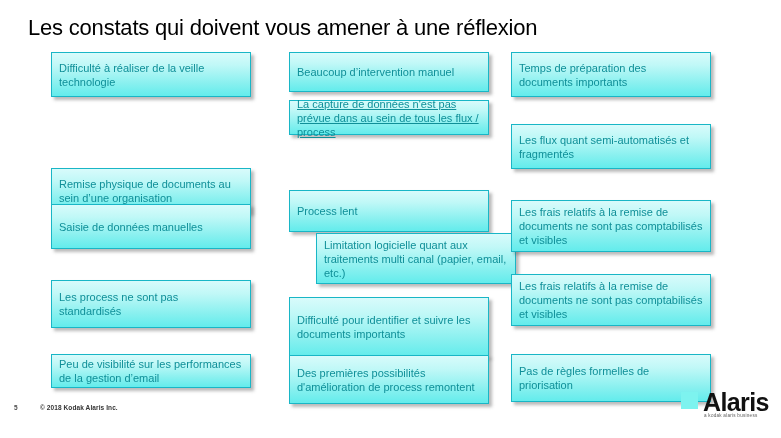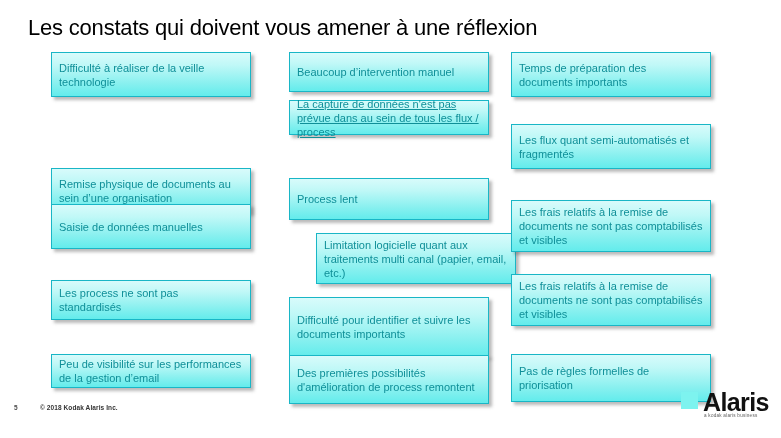--- a/index.html
+++ b/index.html
@@ -63,27 +63,27 @@
   }
   .box-text {
     display: block;
     width: 100%;
   }
 
   
   #col-0 .b0 { top: 0px;   height: 45px; }
   #col-0 .b1 { top: 72px;  height: 45px; margin-top: 44px; }
   #col-0 .b2 { top: 152px; height: 45px; }
-  #col-0 .b3 { top: 228px; height: 40px; }
+  #col-0 .b3 { top: 228px; height: 48px; }
   #col-0 .b4 { top: 302px; height: 32px; }
 
   
   #col-1 .b0 { top: 0px;   height: 40px; }
   #col-1 .b1 { top: 48px;  height: 35px; text-decoration: underline; }
-  #col-1 .b2 { top: 126px; height: 42px; }
+  #col-1 .b2 { top: 138px; height: 42px; }
   #col-1 .b3 { top: 181px; height: 51px; margin-left: 27px; }
   #col-1 .b4 { top: 245px; height: 60px; }
   #col-1 .b5 { top: 303px; height: 49px; }
 
   
   #col-2 .b0 { top: 0px;   height: 45px; }
   #col-2 .b1 { top: 72px;  height: 45px; }
   #col-2 .b2 { top: 148px; height: 52px; }
   #col-2 .b3 { top: 222px; height: 52px; }
   #col-2 .b4 { top: 302px; height: 48px; }

